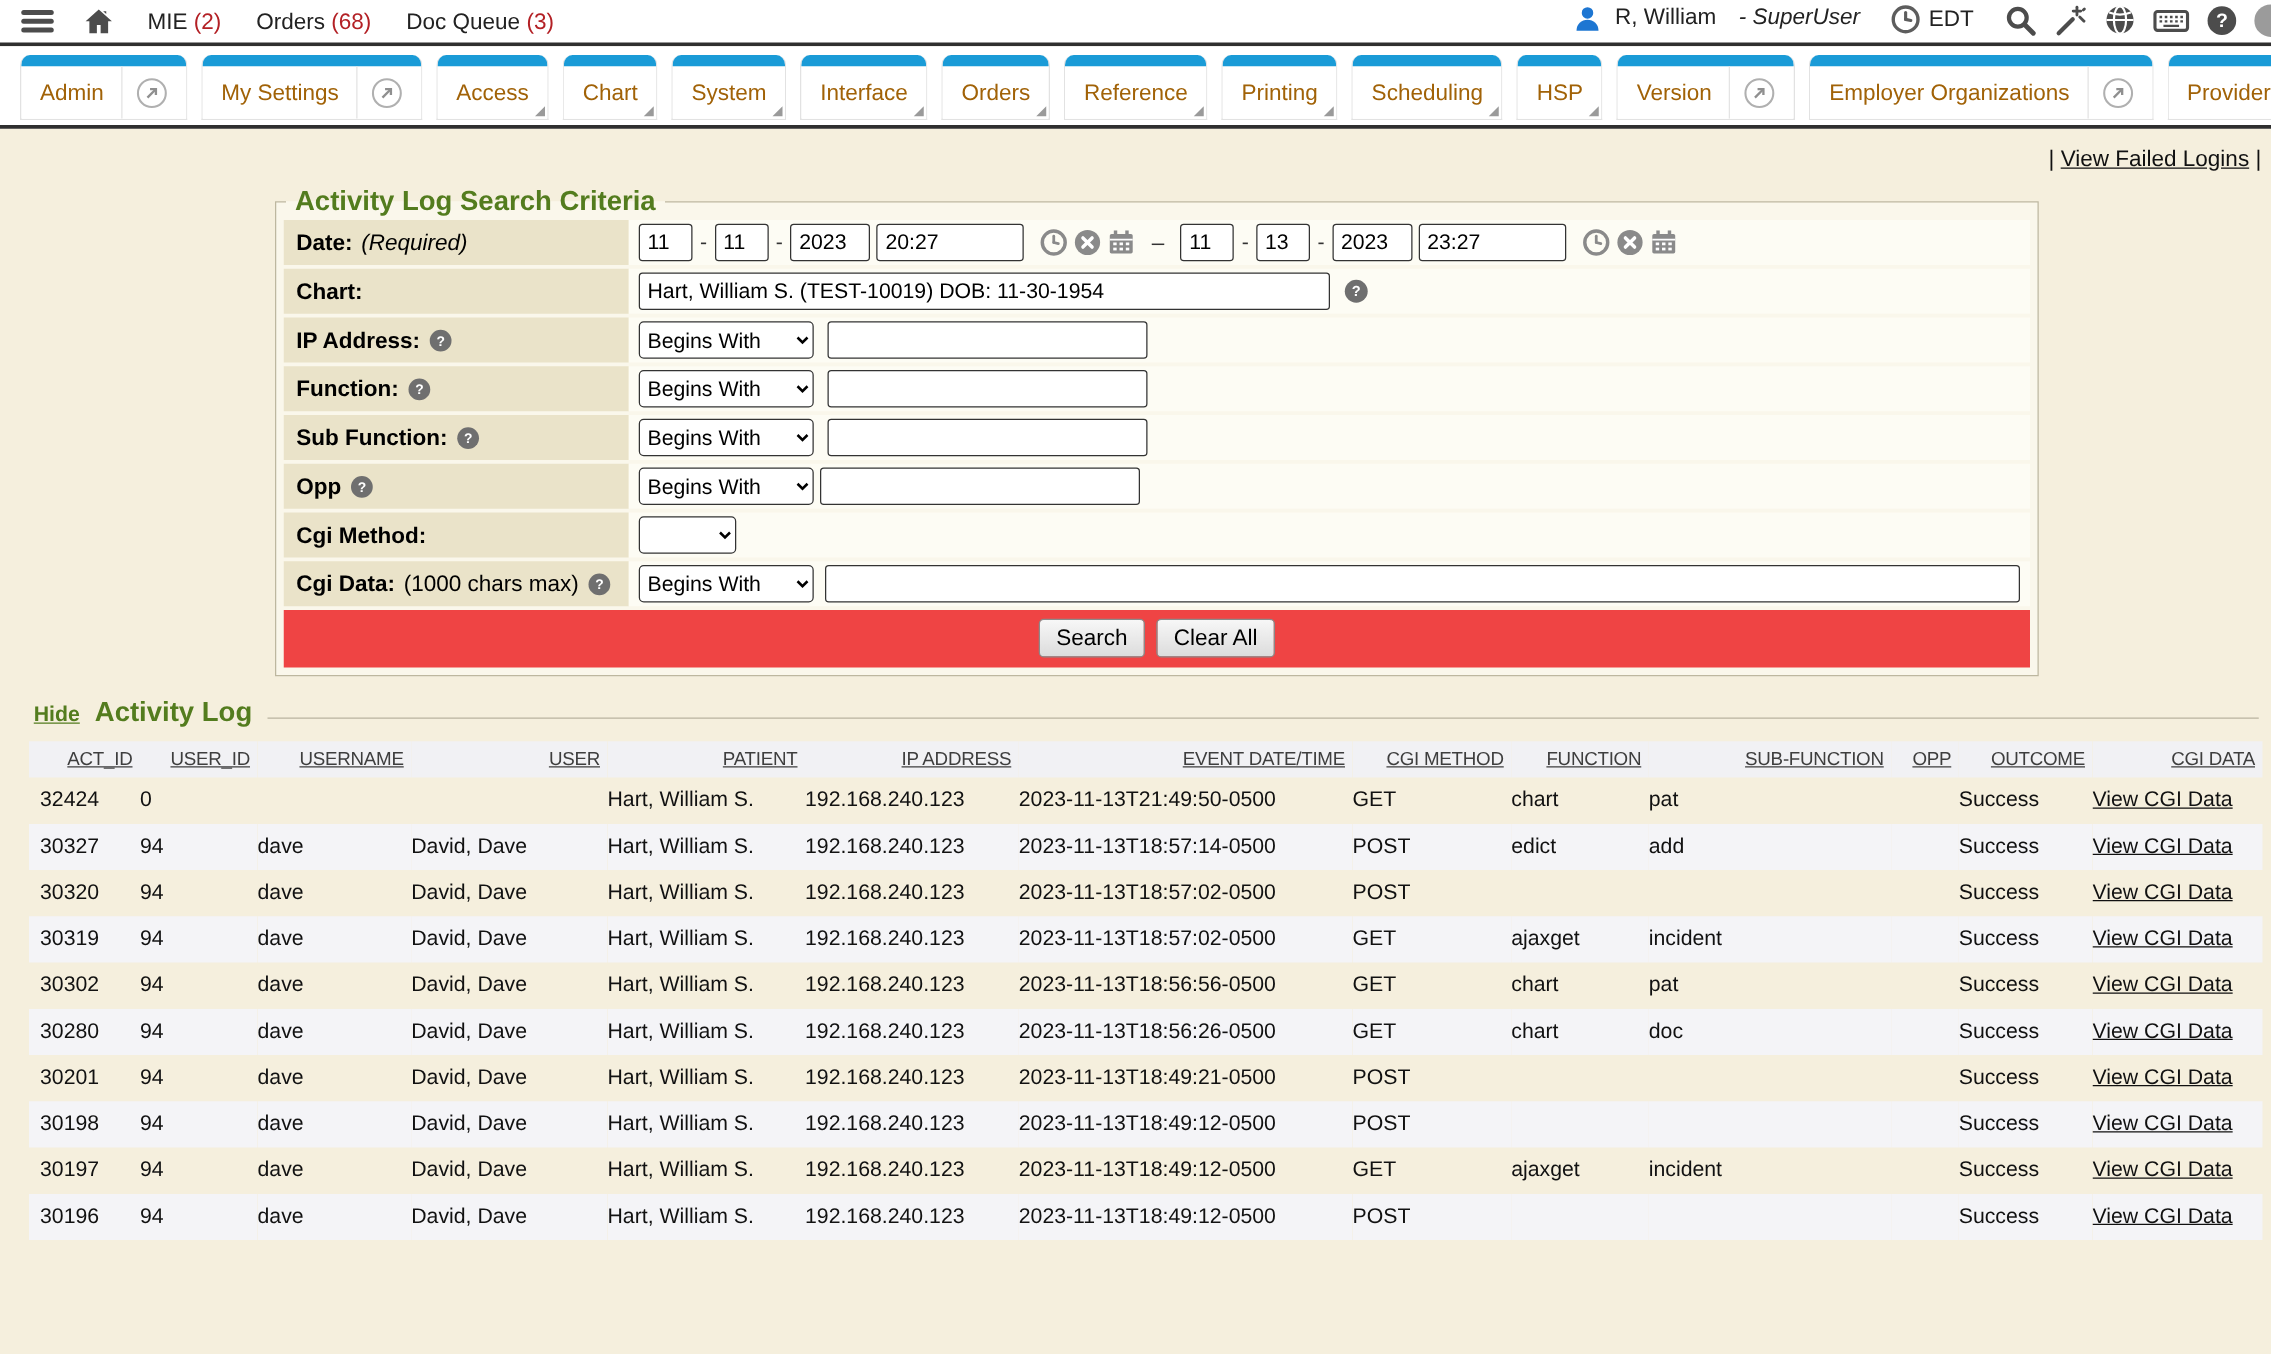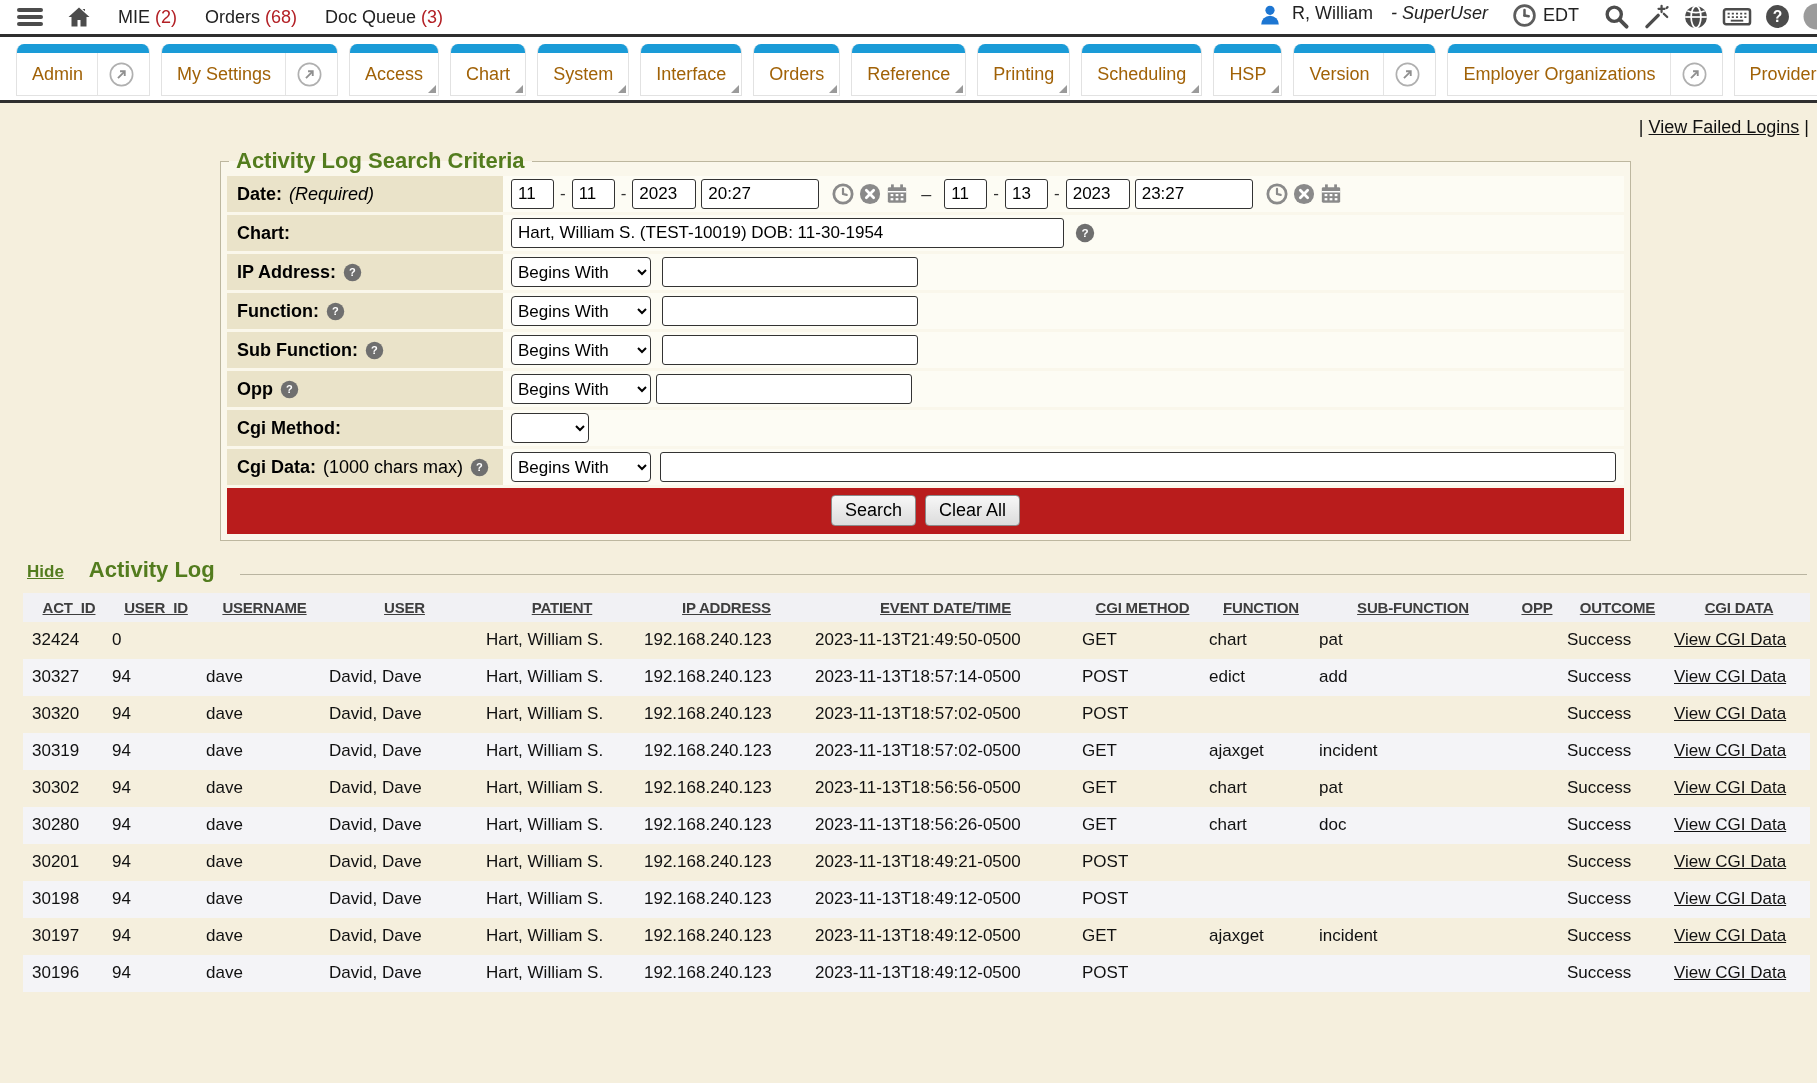--- a/index.html
+++ b/index.html
@@ -73,34 +73,34 @@
   .in-mm { width:43px; } .in-yy { width:64px; } .in-time { width:118px; }
   .in-user { width:504px; border:2px solid #1a1a1a; }
   .in-chart { width:553px; border:2px solid #1a1a1a; }
   .match-select { width:140px; }
   .in-match { width:256px; }
   .cgimethod-select { width:78px; }
   .in-cgidata { width:956px; }
   .dsep { font-size:17px; color:#333; margin:0 1px; }
   .rsep { font-size:18px; color:#333; margin:0 8px; }
   .dticons { display:flex; align-items:center; gap:5px; margin-left:8px; }
-  .frow-buttons { background:#b91c1c; display:flex; justify-content:center; gap:9px; padding:7px 0 8px; }
+  .frow-buttons { background:#ef4444; display:flex; justify-content:center; gap:9px; padding:7px 0 8px; }
   .btn {
     font-size:18px; padding:4px 13px; color:#000; font-family:inherit;
     background:linear-gradient(#f7f7f7,#dcdcdc); border:1px solid #8a8a8a; border-radius:4px; cursor:pointer;
   }
   
-  .alog-head { display:flex; align-items:baseline; gap:25px; margin:16px 10px 10px 27px; }
+  .alog-head { display:flex; align-items:baseline; gap:12px; margin:16px 10px 10px 27px; }
   .alog-head a.hide { color:#537c1e; font-weight:bold; font-size:17px; }
   .alog-head .title { color:#537c1e; font-weight:bold; font-size:22px; }
   .alog-head .rule { flex:1; border-top:1px solid #b9b4a0; align-self:center; margin-top:8px; }
   table.alog { margin-left:23px; width:1787px; border-collapse:collapse; table-layout:fixed; }
   table.alog thead tr { background:#f1f1f4; }
   table.alog th {
-    text-align:center; font-weight:bold; font-size:15px; letter-spacing:-0.2px;
+    text-align:right; font-weight:normal; font-size:15px; letter-spacing:-0.2px;
     padding:6px 6px 6px 0; color:#3e3e3e; overflow:hidden;
   }
   table.alog th:first-child, table.alog td:first-child { padding-left:9px; }
   table.alog th span { text-decoration:underline; cursor:pointer; }
   table.alog td { padding:8px 6px 9px 0; font-size:17px; color:#111; overflow:hidden; white-space:nowrap; }
   table.alog tbody tr:nth-child(even) { background:#f4f4f7; }
   a.cgilink { color:#111; }
 </style>
 </head>
 <body>

